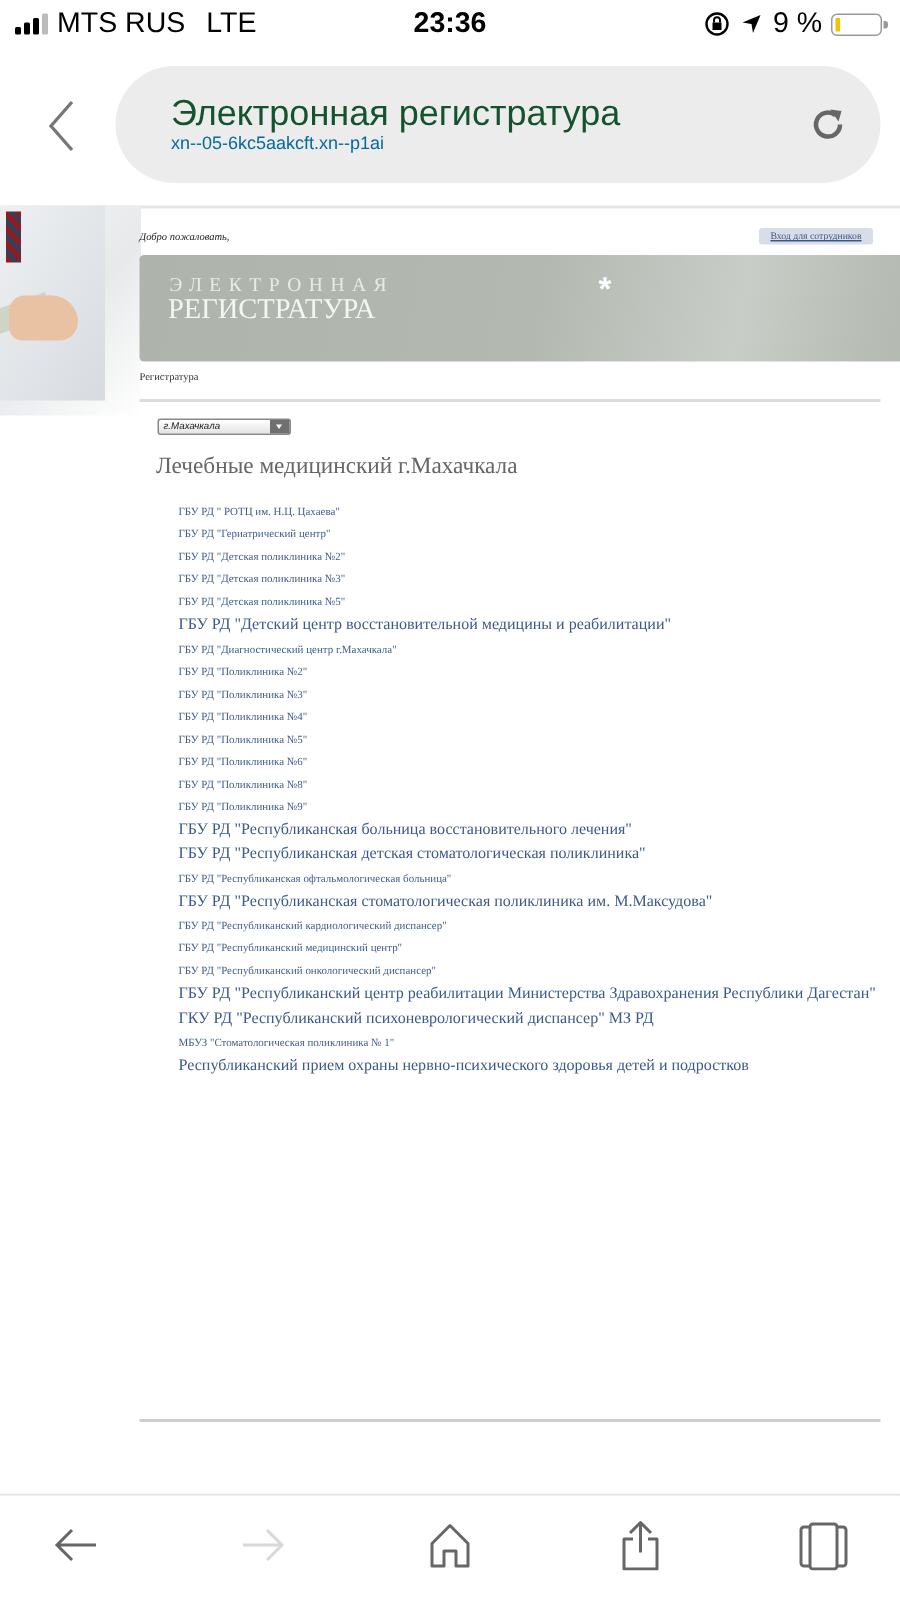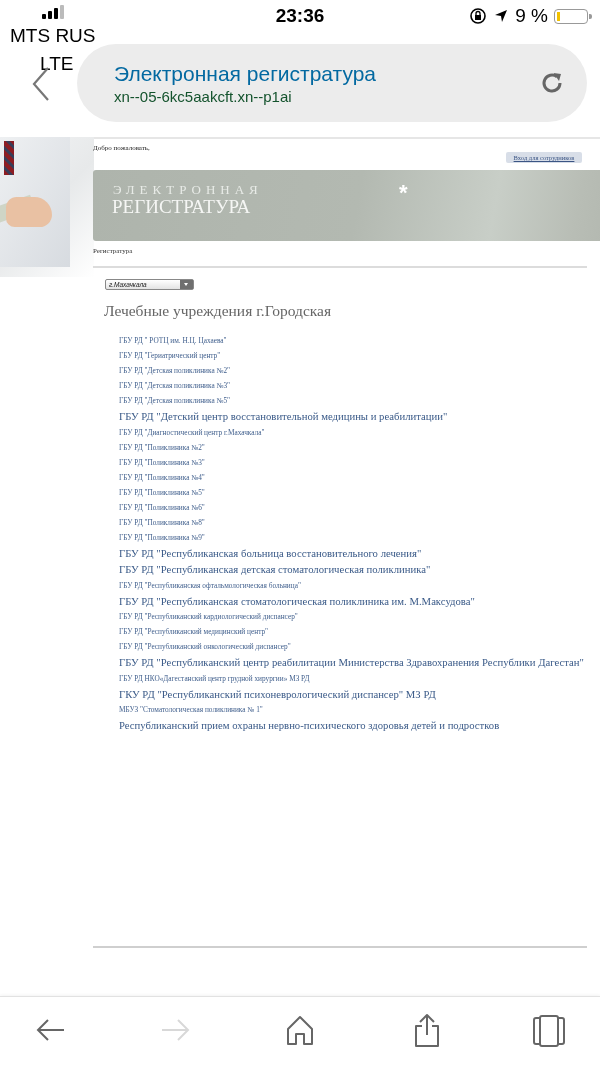--- a/index.html
+++ b/index.html
@@ -1,39 +1,39 @@
 <!DOCTYPE html>
 <html><head>
 <meta charset="utf-8">
 <style>
   html, body { margin:0; padding:0; }
   body { width:600px; height:1066px; background:#fff; position:relative; overflow:hidden; font-family:"Liberation Sans", sans-serif; }
   .statusbar { position:absolute; left:0; top:0; width:600px; height:34px; font-size:19px; color:#000; }
-  .sb-left { position:absolute; left:10px; top:5px; display:flex; align-items:center; gap:6px;flex-direction:column; }
+  .sb-left { position:absolute; left:10px; top:5px; display:flex; align-items:center; gap:6px; }
   .signal { display:flex; align-items:flex-end; gap:2px; height:14px; }
   .signal span { width:4px; background:#000; border-radius:1px; }
   .signal span.off { background:#bbb; }
   .sb-time { position:absolute; left:0; right:0; top:5px; text-align:center; font-weight:bold; }
   .sb-right { position:absolute; right:12px; top:5px; display:flex; align-items:center; gap:6px; }
   .battery { width:34px; height:15px; border:1.5px solid #999; border-radius:4px; position:relative; box-sizing:border-box; }
   .battery::after { content:""; position:absolute; right:-5px; top:4px; width:3px; height:5px; background:#999; border-radius:0 2px 2px 0; }
   .battery .lvl { position:absolute; left:2px; top:2px; bottom:2px; width:3px; background:#f2c200; }
   .navbar { position:absolute; left:0; top:34px; width:600px; height:100px; }
   .back-chev { position:absolute; left:26px; top:30px; width:30px; height:40px; }
   .urlpill { position:absolute; left:77px; top:10px; width:510px; height:78px; background:#ececec; border-radius:39px; }
-  .url-title { position:absolute; left:37px; top:18px; font-size:21px; color:#0369a1; }
-  .url-host { position:absolute; left:37px; top:44px; font-size:15px; color:#14532d; }
+  .url-title { position:absolute; left:37px; top:18px; font-size:24px; color:#14532d; }
+  .url-host { position:absolute; left:37px; top:44px; font-size:12px; color:#0369a1; }
   .reload { position:absolute; right:20px; top:24px; width:30px; height:30px; }
   .doc-bg { position:absolute; left:0; top:137px; width:94px; height:140px; background:linear-gradient(135deg,#f3f4f5,#e7e9ea 50%,#fff); overflow:hidden; }
   .doc-bg .coat { position:absolute; left:0; top:0; width:70px; height:130px; background:linear-gradient(120deg,#eef0f2,#d7dbe0); }
   .doc-bg .tie { position:absolute; left:4px; top:4px; width:10px; height:34px; background:repeating-linear-gradient(45deg,#8b1d24 0 4px,#3a3d58 4px 7px); }
   .doc-bg .hand { position:absolute; left:6px; top:60px; width:46px; height:30px; background:#e9c1a3; border-radius:12px 20px 14px 10px; }
   .doc-bg .tablet { position:absolute; left:-6px; top:64px; width:40px; height:16px; background:#cfd5c6; transform:rotate(-20deg); }
   .topline { position:absolute; left:0; top:137px; width:600px; height:2px; background:#e6e6e6; }
-  .welcome { position:absolute; left:93px; top:144px; font-family:"Liberation Serif", serif; font-size:7px; color:#222; }
+  .welcome { position:absolute; left:93px; top:154px; font-family:"Liberation Serif", serif; font-size:7px; color:#222;font-style:italic; }
   .staff-login { position:absolute; left:506px; top:152px; width:76px; height:11px; background:#d8dee8; border-radius:2px; font-family:"Liberation Serif", serif; font-size:6.5px; color:#3b5584; text-decoration:underline; text-align:center; line-height:11px; }
   .banner { position:absolute; left:93px; top:170px; width:588px; height:71px; border-radius:3px;
     background:linear-gradient(100deg,#aeb4ac 0%,#b3b9b1 45%,#c8cec7 68%,#b8bdb5 82%,#a9aea6 100%); }
   .banner-l1 { position:absolute; left:20px; top:12px; font-family:"Liberation Serif", serif; font-size:13px; letter-spacing:5px; color:#e8ebe7; }
   .banner-l2 { position:absolute; left:19px; top:26px; font-family:"Liberation Serif", serif; font-size:19px; color:#f5f6f4; }
   .banner-star { position:absolute; left:306px; top:10px; font-size:22px; color:#fff; font-weight:bold; }
   .banner-desc { position:absolute; left:325px; top:15px; width:160px; font-family:"Liberation Serif", serif; font-size:7.2px; line-height:10px; color:#2a2a2a; }
   .crumb { position:absolute; left:93px; top:247px; font-family:"Liberation Serif", serif; font-size:7px; color:#333; }
   .hr { position:absolute; left:93px; height:2px; background:#dcdcdc; width:494px; }
   .city-select { position:absolute; left:105px; top:279px; width:89px; height:11px; border:1px solid #888; border-radius:2px; background:linear-gradient(#fff,#e3e3e3); box-sizing:border-box; }
@@ -112,21 +112,21 @@
 </div>
 
 <div class="crumb">Регистратура</div>
 <div class="hr" style="top:266px"></div>
 
 <div class="city-select">
   <span class="val">г.Махачкала</span>
   <span class="btn"></span>
 </div>
 
-<div class="heading">Лечебные учреждения г.Городская</div>
+<div class="heading">Лечебные медицинский г.Махачкала</div>
 
 <ul class="org-list" id="org-list">
     <li class="s">ГБУ РД " РОТЦ им. Н.Ц. Цахаева"</li>
     <li class="s">ГБУ РД "Гериатрический центр"</li>
     <li class="s">ГБУ РД "Детская поликлиника №2"</li>
     <li class="s">ГБУ РД "Детская поликлиника №3"</li>
     <li class="s">ГБУ РД "Детская поликлиника №5"</li>
     <li class="l">ГБУ РД "Детский центр восстановительной медицины и реабилитации"</li>
     <li class="s">ГБУ РД "Диагностический центр г.Махачкала"</li>
     <li class="s">ГБУ РД "Поликлиника №2"</li>
@@ -137,21 +137,20 @@
     <li class="s">ГБУ РД "Поликлиника №8"</li>
     <li class="s">ГБУ РД "Поликлиника №9"</li>
     <li class="l">ГБУ РД "Республиканская больница восстановительного лечения"</li>
     <li class="l">ГБУ РД "Республиканская детская стоматологическая поликлиника"</li>
     <li class="s">ГБУ РД "Республиканская офтальмологическая больница"</li>
     <li class="l">ГБУ РД "Республиканская стоматологическая поликлиника им. М.Максудова"</li>
     <li class="s">ГБУ РД "Республиканский кардиологический диспансер"</li>
     <li class="s">ГБУ РД "Республиканский медицинский центр"</li>
     <li class="s">ГБУ РД "Республиканский онкологический диспансер"</li>
     <li class="l">ГБУ РД "Республиканский центр реабилитации Министерства Здравохранения Республики Дагестан"</li>
-    <li class="s">ГБУ РД НКО«Дагестанский центр грудной хирургии» МЗ РД</li>
     <li class="l">ГКУ РД "Республиканский психоневрологический диспансер" МЗ РД</li>
     <li class="s">МБУЗ "Стоматологическая поликлиника № 1"</li>
     <li class="l">Республиканский прием охраны нервно-психического здоровья детей и подростков</li>
   </ul>
 
 <div class="footline"></div>
 
 <div class="toolbar">
   <svg class="tb-btn" style="left:34px" viewBox="0 0 34 34">
     <path d="M30 17 H5 M14 7 L4 17 L14 27" fill="none" stroke="#666" stroke-width="2"></path>

